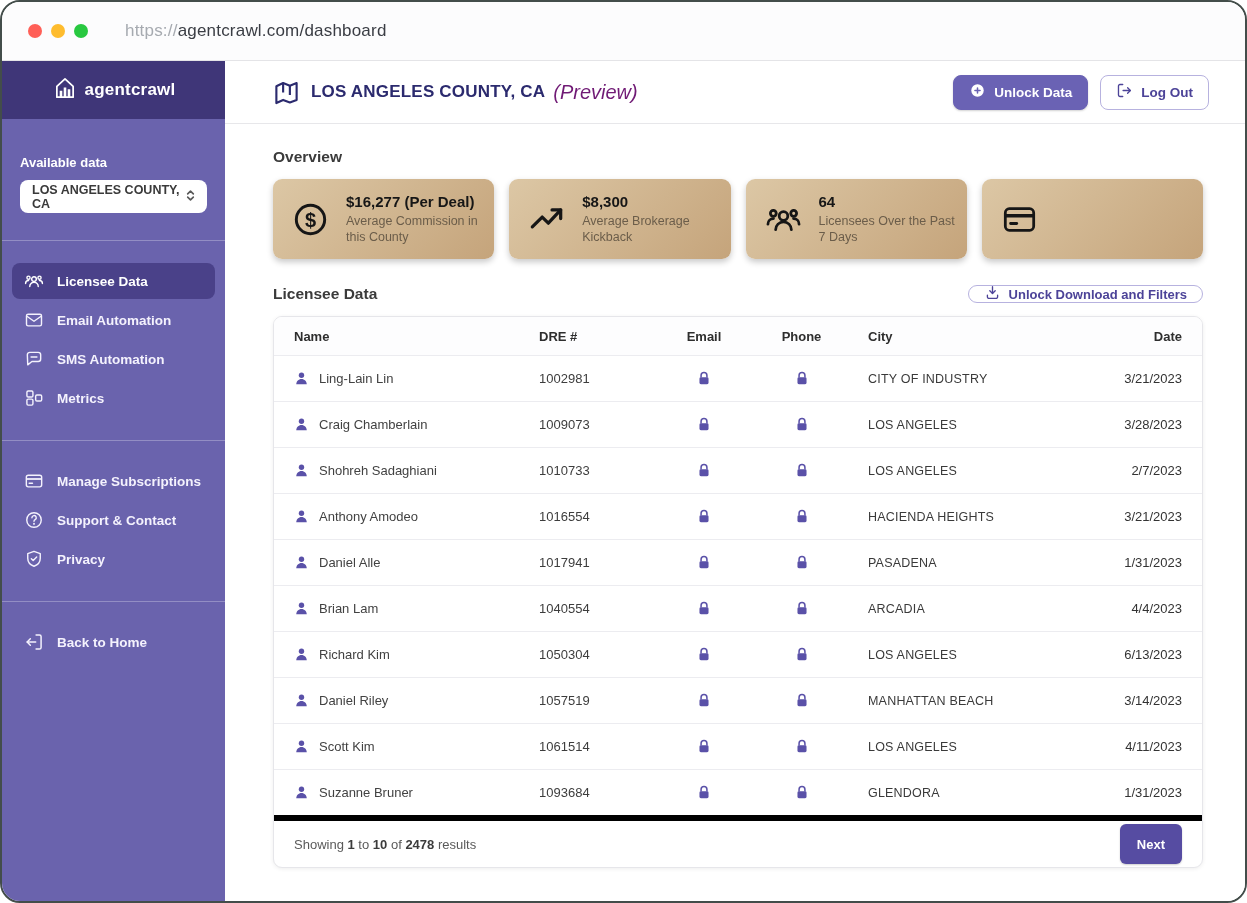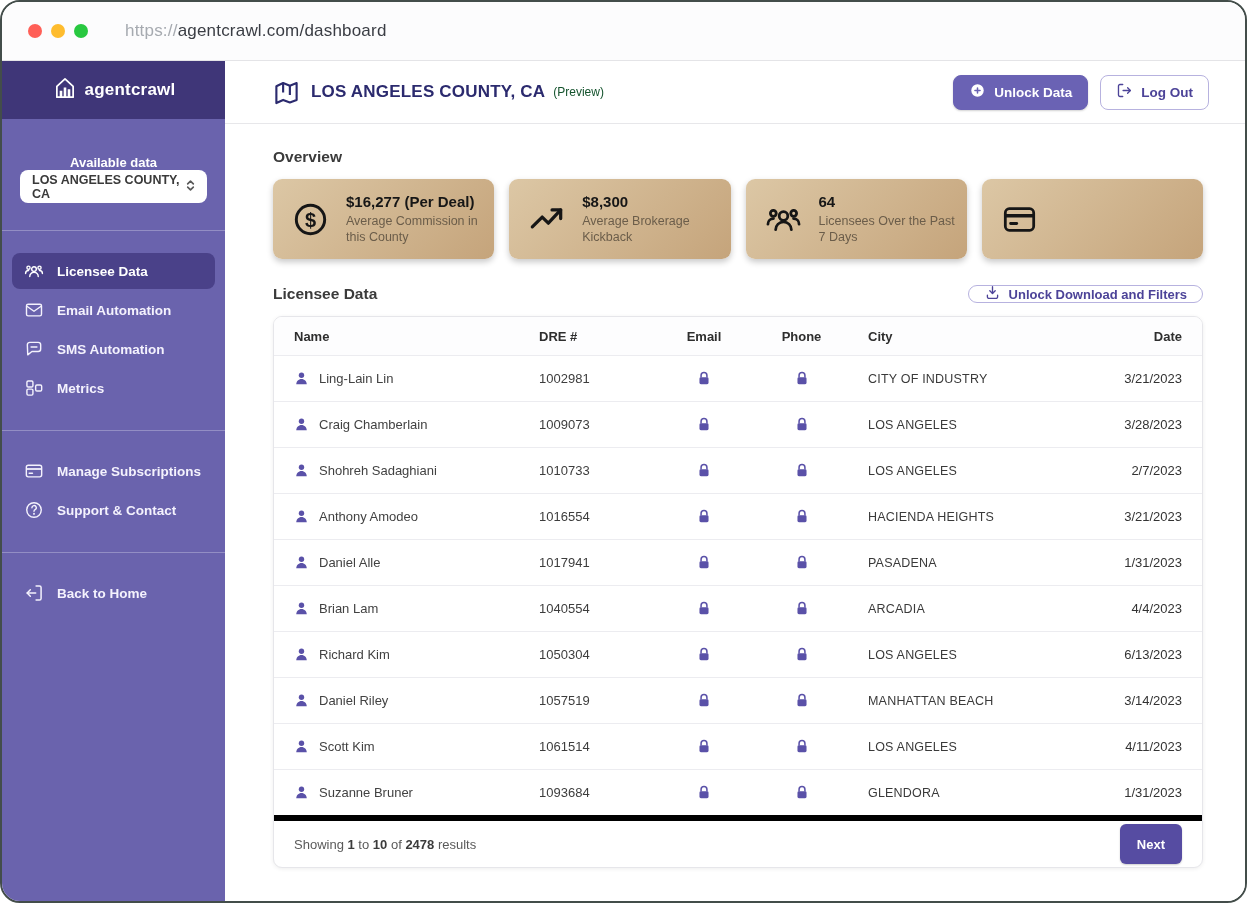--- a/index.html
+++ b/index.html
@@ -15,36 +15,36 @@
   .url{margin-left:37px;font-size:17px;letter-spacing:.2px;}
   .url .scheme{color:#a6aab0;}
   .url .path{color:#3a3d44;font-weight:500;}
   
   .app{flex:1;display:flex;min-height:0;}
   .sidebar{flex:0 0 223px;background:var(--sidebar-purple,#6a63ad);color:#fff;display:flex;flex-direction:column;}
   .logo-band{flex:0 0 58px;background:var(--brand-dark,#3f3678);display:flex;align-items:center;justify-content:center;gap:7px;}
   .logo-band svg{width:26px;height:26px;}
   .logo-text{font-size:17px;font-weight:700;letter-spacing:.2px;}
   .avail{padding:36px 18px 0;}
-  .avail-label{font-size:13px;font-weight:700;margin-bottom:0;text-align:center;}
+  .avail-label{font-size:13px;font-weight:700;margin-bottom:10px;}
   .select{height:33px;background:#fff;border-radius:8px;color:#3a3a3a;font-size:12.5px;font-weight:600;display:flex;align-items:center;justify-content:space-between;padding:0 8px 0 12px;cursor:pointer;}
   .select svg{width:17px;height:17px;}
   .sb-divider{height:1px;background:rgba(255,255,255,.28);margin-top:27px;}
   .navlist{padding:22px 10px 0;display:flex;flex-direction:column;gap:3px;}
   .nav-item{height:36px;display:flex;align-items:center;gap:13px;padding:0 12px;border-radius:8px;font-size:13.5px;font-weight:600;cursor:pointer;color:#f4f2fd;}
   .nav-item.active{background:var(--nav-active,#4a4189);color:#fff;}
   .nicon{display:flex;}
   .nicon svg{width:20px;height:20px;display:block;}
   
   .main{flex:1;display:flex;flex-direction:column;min-width:0;background:#fff;}
   .main-header{flex:0 0 62px;border-bottom:1px solid #e7e7ea;display:flex;align-items:center;padding:0 36px 0 48px;}
   .title-icon{display:flex;}
   .title-icon svg{width:27px;height:27px;}
   .page-title{font-size:17px;font-weight:700;color:var(--title-indigo,#2b2a6e);margin-left:11px;letter-spacing:.2px;}
-  .subtitle{font-size:12px;color:#14532d;margin-left:8px;}
+  .subtitle{font-size:20px;color:#701a75;margin-left:8px;font-style:italic;}
   .hdr-actions{margin-left:auto;display:flex;gap:12px;}
   .btn{display:inline-flex;align-items:center;gap:8px;height:35px;padding:0 15px;border-radius:8px;font-size:13.5px;font-weight:700;box-sizing:border-box;cursor:pointer;white-space:nowrap;}
   .btn svg{width:17px;height:17px;}
   .btn-primary{background:var(--button-purple,#6a62b4);color:#fff;border:1px solid var(--button-purple,#6a62b4);box-shadow:0 1px 2px rgba(0,0,0,.18);}
   .btn-outline{background:#fff;color:#4c4398;border:1px solid #b7b2df;}
   .content{flex:1;padding:24px 42px 0 48px;}
   .sec-heading{font-size:15.5px;font-weight:700;color:#3b3b3b;}
   .cards{display:flex;gap:15px;margin-top:13px;}
   .card{flex:1;height:80px;border-radius:9px;background:linear-gradient(135deg,var(--gold-light,#dcc7a5) 0%,var(--gold-dark,#c5a47b) 100%);display:flex;align-items:center;padding:0 12px 0 19px;gap:17px;box-shadow:0 3px 6px rgba(0,0,0,.22);}
   .card-icon{display:flex;color:#161616;}
@@ -178,20 +178,29 @@
         </div>
         <div class="nav-item">
           <span class="nicon">
             <svg viewBox="0 0 24 24" fill="none" stroke="currentColor" stroke-width="1.7" stroke-linecap="round">
                 <circle cx="12" cy="12" r="8.7"></circle>
                 <path d="M9.5 9.3a2.6 2.6 0 1 1 3.8 2.3c-.8.45-1.3 1.05-1.3 1.9"></path>
                 <circle cx="12" cy="16.6" r="0.4" fill="currentColor"></circle>
               </svg>
           </span>
           <span>Support &amp; Contact</span>
+        </div>
+        <div class="nav-item">
+          <span class="nicon">
+            <svg viewBox="0 0 24 24" fill="none" stroke="currentColor" stroke-width="1.7" stroke-linejoin="round" stroke-linecap="round">
+                <path d="M12 2.8 19.5 5.6v5.5c0 4.6-3.2 8.1-7.5 9.6-4.3-1.5-7.5-5-7.5-9.6V5.6z"></path>
+                <path d="M8.8 11.6l2.2 2.2 4.2-4.2"></path>
+              </svg>
+          </span>
+          <span>Privacy</span>
         </div>
       </nav>
 
       <div class="sb-divider" style="margin-top:24px;"></div>
 
       <nav class="navlist">
         <div class="nav-item">
           <span class="nicon">
             <svg viewBox="0 0 24 24" fill="none" stroke="currentColor" stroke-width="1.8" stroke-linecap="round" stroke-linejoin="round">
                 <path d="M14.5 3.5h4a2 2 0 0 1 2 2v13a2 2 0 0 1-2 2h-4"></path>

